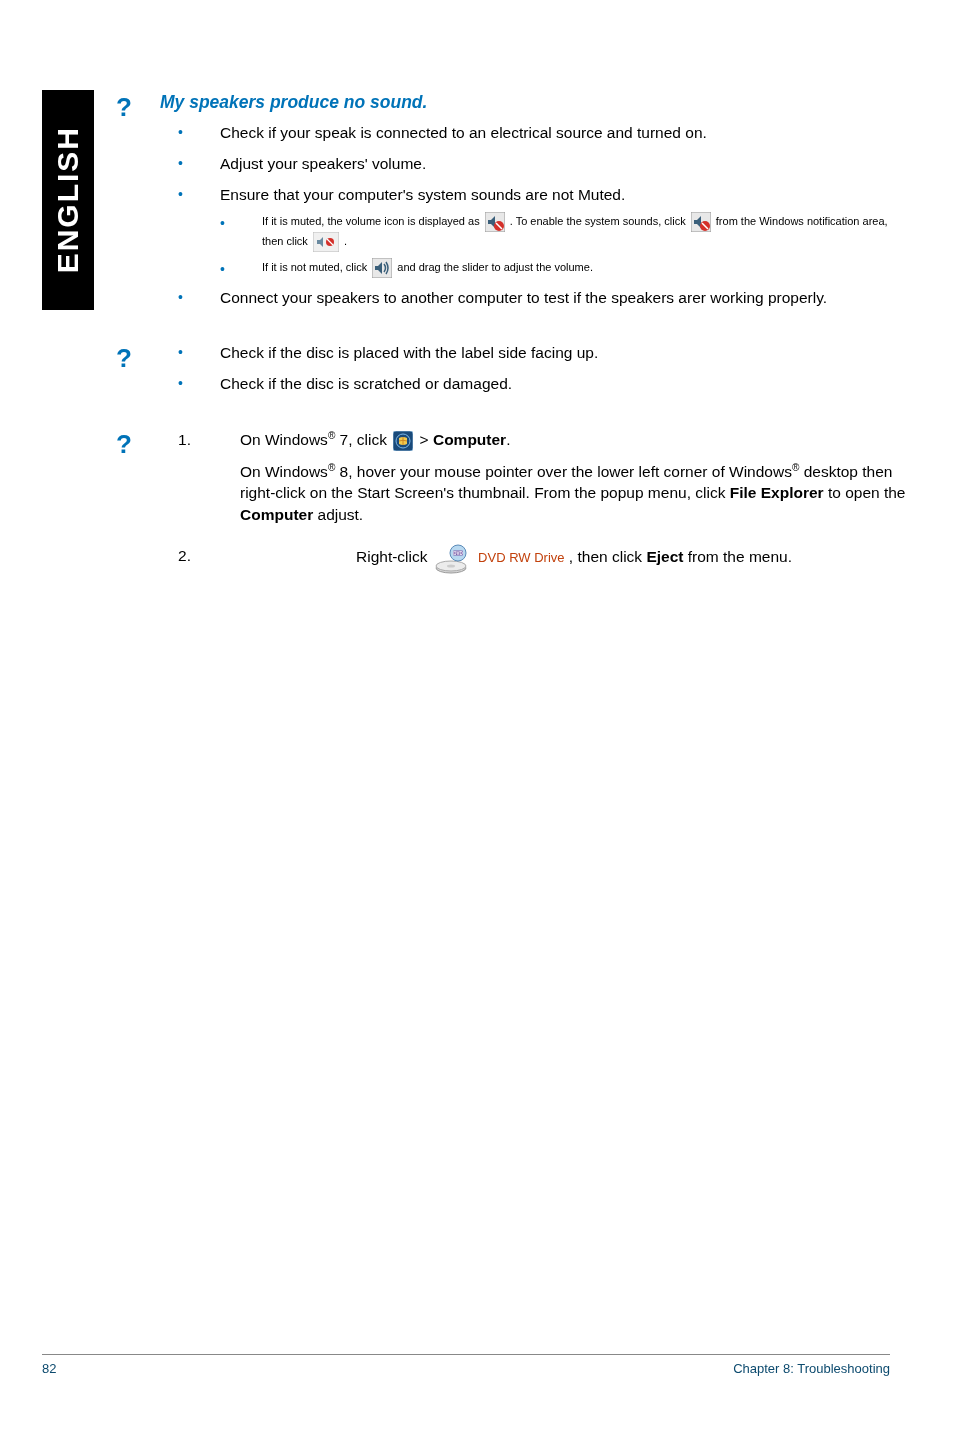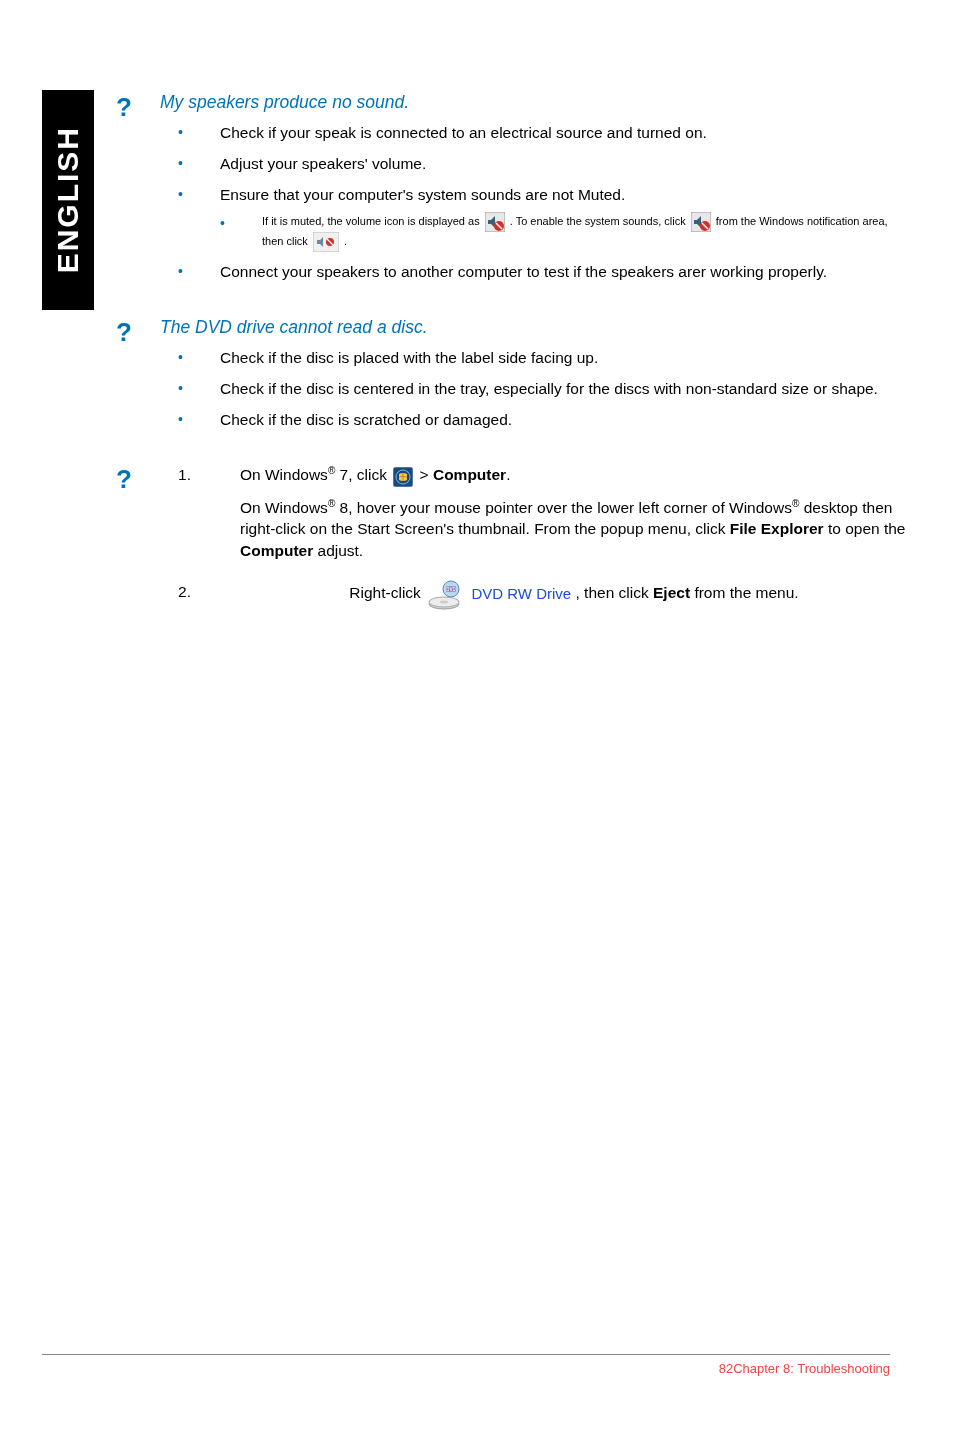--- a/index.html
+++ b/index.html
@@ -34,21 +34,21 @@
     position: absolute;
     left: -2px;
     color: #0073b8;
     font-size: 26px;
     font-weight: bold;
     font-family: Arial, Helvetica, sans-serif;
   }
   .qtitle {
     color: #0073b8;
     font-style: italic;
-    font-weight: normal;
+    font-weight: bold;
     font-size: 17.5px;
     margin-left: 42px;
     margin-top: 2px;
     margin-bottom: 10px;
   }
   .section { position: relative; margin-bottom: 34px; }
   ul.outer { list-style: none; margin-left: 60px; }
   ul.outer > li { position: relative; padding-left: 42px; font-size: 15.5px; line-height: 1.35; margin-bottom: 10px; }
   ul.outer > li::before { content: "•"; position: absolute; left: 0; top: 0; color: #0073b8; font-size: 14px; }
   ul.inner { list-style: none; margin-left: 0; margin-top: 6px; }
@@ -66,23 +66,23 @@
   }
   sup { font-size: 0.65em; vertical-align: super; }
   .footer {
     position: absolute;
     bottom: 62px;
     left: 42px;
     right: 64px;
     border-top: 1px solid #888;
     padding-top: 6px;
     font-size: 13px;
-    color: #ef4444;
+    color: #0c4a6e;
     display: flex;
-    justify-content: flex-end;
+    justify-content: space-between;
   }
   .dvd-icon {
     display: inline-block;
     vertical-align: middle;
     padding: 2px 6px 2px 2px;
   }
 </style>
 </head>
 <body>
 
@@ -126,32 +126,42 @@
               <span class="icon-box" style="width:26px">
                 <svg viewBox="0 0 26 20">
                     <rect x="0" y="0" width="26" height="20" fill="#f0f0f0" stroke="#bbb"></rect>
                     <path d="M4 8 L7 8 L10 5 L10 15 L7 12 L4 12 Z" fill="#6a8aa0"></path>
                     <circle cx="17" cy="10" r="4" fill="#d4302a"></circle>
                     <path d="M14 7 L20 13" stroke="#fff" stroke-width="1.2"></path>
                   </svg>
               </span>
               <span> .</span>
             </li>
+            <li>
+              <span>If it is not muted, click </span>
+              <span class="icon-box">
+                <svg viewBox="0 0 20 20">
+                    <rect x="0" y="0" width="20" height="20" fill="#e8e8e8" stroke="#999"></rect>
+                    <path d="M3 8 L6 8 L10 4 L10 16 L6 12 L3 12 Z" fill="#3a5f7a"></path>
+                    <path d="M12 6 Q15 10 12 14" stroke="#3a5f7a" fill="none" stroke-width="1.5"></path>
+                    <path d="M14 4 Q18 10 14 16" stroke="#3a5f7a" fill="none" stroke-width="1.5"></path>
+                  </svg>
+              </span>
+              <span> and drag the slider to adjust the volume.</span>
+            </li>
           </ul>
         </li>
         <li>Connect your speakers to another computer to test if the speakers arer working properly.</li>
       </ul>
     </div>
 
     <div class="section">
       <div class="qmark">?</div>
-      <div class="qtitle">The DVD drive cannot read a disc.</div>
       <ul class="outer">
         <li>Check if the disc is placed with the label side facing up.</li>
-        <li>Check if the disc is centered in the tray, especially for the discs with non-standard size or shape.</li>
         <li>Check if the disc is scratched or damaged.</li>
       </ul>
     </div>
 
     <div class="section">
       <div class="qmark">?</div>
       <ol class="steps">
         <li>
           <span>On Windows</span><sup>®</sup><span> 7, click </span>
           <span class="icon-box">
@@ -174,21 +184,21 @@
             <svg width="34" height="30" viewBox="0 0 34 30" style="vertical-align:middle">
               <ellipse cx="17" cy="24" rx="15" ry="5" fill="#d8d8d8" stroke="#999"></ellipse>
               <ellipse cx="17" cy="22" rx="15" ry="5" fill="#ececec" stroke="#aaa"></ellipse>
               <ellipse cx="17" cy="22" rx="4" ry="1.5" fill="#ccc"></ellipse>
               <circle cx="24" cy="9" r="8" fill="#b8d8f0" stroke="#5a8ab8"></circle>
               <circle cx="24" cy="9" r="2" fill="#fff"></circle>
               <rect x="19" y="6.5" width="10" height="5" rx="1" fill="#7a5aa8"></rect>
               <text x="24" y="10.5" font-size="4.5" fill="#fff" text-anchor="middle" font-family="Arial" font-weight="bold">DVD</text>
             </svg>
           </span>
-          <span style="font-size:15px; color:#1d4ed8; vertical-align:middle;">DVD RW Drive</span>
+          <span style="font-size:13px; color:#c2410c; vertical-align:middle;">DVD RW Drive</span>
           <span>, then click </span><b>Eject</b><span> from the menu.</span>
         </li>
       </ol>
     </div>
 
   </div>
 
   <div class="footer">
     <span>82</span>
     <span>Chapter 8: Troubleshooting</span>

